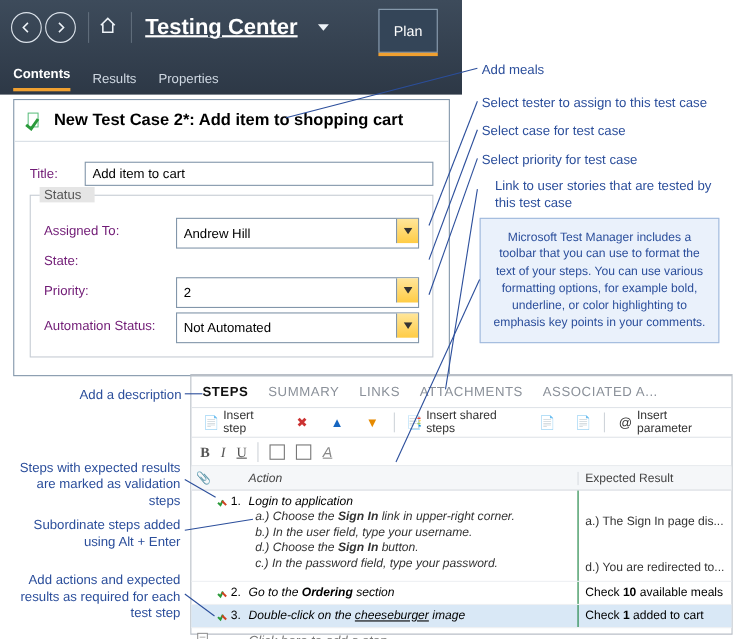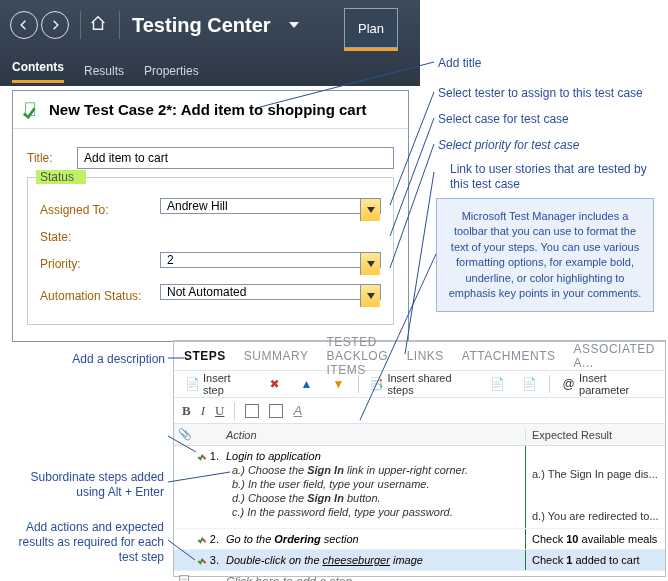--- a/index.html
+++ b/index.html
@@ -1,49 +1,49 @@
 <!DOCTYPE html>
 <html><head>
 <meta charset="utf-8">
 <style>
   * { box-sizing: border-box; margin: 0; padding: 0; }
   html, body { width: 668px; height: 581px; overflow: hidden; font-family: "Segoe UI", Tahoma, sans-serif; font-size: 12px; background: #fff; }
   .root { position: relative; width: 668px; height: 581px; }
 
   
-  .hdr { position: absolute; left: 0; top: 0; width: 420px; height: 86px; background: linear-gradient(#3d4b5b,#2d3846); color:#fff; }
+  .hdr { position: absolute; left: 0; top: 0; width: 420px; height: 86px; background: linear-gradient(#3d4b5b,#2d3846); color:#fff;text-decoration:underline; }
   .hdrRow1 { display:flex; align-items:center; height:50px; padding:0 10px; }
   .navbtn { width:28px; height:28px; border:1.5px solid #dbe2ea; border-radius:50%; display:flex; align-items:center; justify-content:center; margin-right:3px; color:#eef3f8; font-size:16px; cursor:default;}
   .navbtn svg{width:14px;height:14px;stroke:#eef3f8;stroke-width:2;fill:none;}
   .sep { width:1px; height:28px; background:#5f6c7a; margin:0 8px;}
   .homebtn { width:22px;height:22px; }
   .homebtn svg{width:18px;height:18px;stroke:#eef3f8;stroke-width:1.6;fill:none;}
   .appTitle { font-size:20px; font-weight:700; margin-left:4px; margin-right:18px;}
   .hdrDrop{ width:0;height:0;border-left:5px solid transparent;border-right:5px solid transparent;border-top:6px solid #eef3f8;}
   .planBtn { position:absolute; right:22px; top:8px; width:54px; height:40px; background:#344558; border:1.5px solid #8fa2b5; display:flex; align-items:center; justify-content:center; font-size:13px; color:#fff; }
   .planUnderline{position:absolute; right:22px; top:48px; width:54px; height:3px; background:#f0a030;}
   .subTabs { position:absolute; left:0; bottom:0; height:30px; display:flex; align-items:center; padding:0 12px; gap:20px; font-size:12px;}
   .subTabs span{ color:#cfd8e2; cursor:default;}
   .subTabs .active{ color:#fff; font-weight:700; border-bottom:3px solid #f0a030; padding-bottom:6px;}
 
   
   .panel { position:absolute; left:12px; top:90px; width:397px; border:1px solid #8296aa; background:#fff; padding:0; }
   .panelHdr { height:38px; border-bottom:1px solid #d8dee5; display:flex; align-items:center; gap:8px; padding:0 8px; font-size:15px; font-weight:700;}
   .panelHdr .docIcon{ width:20px;height:20px; display:flex; align-items:center; justify-content:center; font-size:16px;}
   .formBody{ padding:10px 14px 16px 14px;}
   .row{ display:flex; align-items:center; margin:8px 0;}
-  .lbl{ width:120px; color:#a16207;}
+  .lbl{ width:120px; color:#701a75;}
   .shortLbl{ width:50px;}
   .txt{ flex:1; border:1px solid #8296aa; height:22px; padding:2px 6px; font-size:12px;}
   .combo{ position:relative; flex:1; height:24px; }
-  .combo input{ width:100%; height:16px; border:1px solid #8296aa; padding:2px 24px 2px 6px; font-size:12px;}
+  .combo input{ width:100%; height:28px; border:1px solid #8296aa; padding:2px 24px 2px 6px; font-size:12px;}
   .combo .dd{ position:absolute; right:1px; top:1px; width:20px; height:22px; background:linear-gradient(#ffe69a,#ffcc45); border-left:1px solid #8296aa; display:flex; align-items:center; justify-content:center;}
   .combo .dd svg{width:8px;height:6px;fill:#333;}
   .fs{ border:1px solid #c6ccd4; margin-top:6px; padding:10px 12px 8px 12px;}
-  .fs .legend{ position:relative; top:-18px; left:-4px; background:#bef264; padding:0 4px; font-size:12px; color:#555; width:50px;}
+  .fs .legend{ position:relative; top:-18px; left:-4px; background:#e5e5e5; padding:0 4px; font-size:12px; color:#555; width:50px;}
   .fs .inner{margin-top:-12px;}
 
   
   .stepsWrap { position:absolute; left:173px; top:340px; width:493px; height:237px; border:1px solid #b9bfc7; border-top:2px solid #b9bfc7;}
   .stepTabs { height:28px; display:flex; align-items:center; gap:18px; padding:0 10px; font-size:12px; color:#8a9099; letter-spacing:0.5px;}
   .stepTabs span{cursor:default;}
   .stepTabs .sel{ color:#111; font-weight:700;}
   .toolbar{ height:28px; border-top:1px solid #e0e4e9; border-bottom:1px solid #e0e4e9; display:flex; align-items:center; gap:6px; padding:0 6px; font-size:11px; color:#333;}
   .tbtn{ display:flex; align-items:center; gap:3px; padding:2px 4px; border:1px solid transparent; border-radius:2px;}
   .tico{ width:16px;height:16px; display:flex; align-items:center; justify-content:center; font-size:12px; }
@@ -164,21 +164,20 @@
         </div>
       </div>
     </div>
   </div>
 </div>
 
 <div class="stepsWrap">
   <div class="stepTabs">
     <span class="sel">STEPS</span>
     <span>SUMMARY</span>
-    <span>TESTED BACKLOG ITEMS</span>
     <span>LINKS</span>
     <span>ATTACHMENTS</span>
     <span>ASSOCIATED A...</span>
   </div>
   <div class="toolbar">
     <div class="tbtn">
           <span class="tico">📄</span>
           <span>Insert step</span>
         </div>
     <div class="tbtn">
@@ -284,28 +283,29 @@
               <rect x="2" y="2" width="10" height="12" fill="#fff" stroke="#888"></rect>
               <path d="M4 6h6M4 9h6" stroke="#aaa"></path>
             </svg></div>
           <div class="c2"></div>
           <div class="c3">Click here to add a step</div>
           <div class="c4b"></div>
         </div>
       </div>
 </div>
 
-<div class="callout calloutL" style="left:438px; top:56px;">Add title</div>
+<div class="callout calloutL" style="left:438px; top:56px;">Add meals</div>
 <div class="callout calloutL" style="left:438px; top:86px;">Select tester to assign to this test case</div>
 <div class="callout calloutL" style="left:438px; top:112px;">Select case for test case</div>
-<div class="callout calloutL" style="left:438px; top:138px;font-style:italic;">Select priority for test case</div>
+<div class="callout calloutL" style="left:438px; top:138px;">Select priority for test case</div>
 <div class="callout calloutL" style="left:450px; top:162px; width:200px;">Link to user stories that are tested by this test case</div>
 <div class="infobox">Microsoft Test Manager includes a toolbar that you can use to format the text of your steps. You can use various formatting options, for example bold, underline, or color highlighting to emphasis key points in your comments.</div>
 
 <div class="callout" style="left:60px; top:352px; width:105px;">Add a description</div>
+<div class="callout" style="left:8px; top:418px; width:156px;">Steps with expected results are marked as validation steps</div>
 <div class="callout" style="left:20px; top:470px; width:144px;">Subordinate steps added using Alt + Enter</div>
 <div class="callout" style="left:8px; top:520px; width:156px;">Add actions and expected results as required for each test step</div>
 
 <svg class="lead" style="left:0;top:0;width:668px;height:581px;">
 
   <line x1="434" y1="62" x2="260" y2="107"></line>
   <line x1="434" y1="92" x2="390" y2="205"></line>
   <line x1="434" y1="118" x2="390" y2="236"></line>
   <line x1="434" y1="144" x2="390" y2="268"></line>
   <line x1="434" y1="172" x2="405" y2="354"></line>

